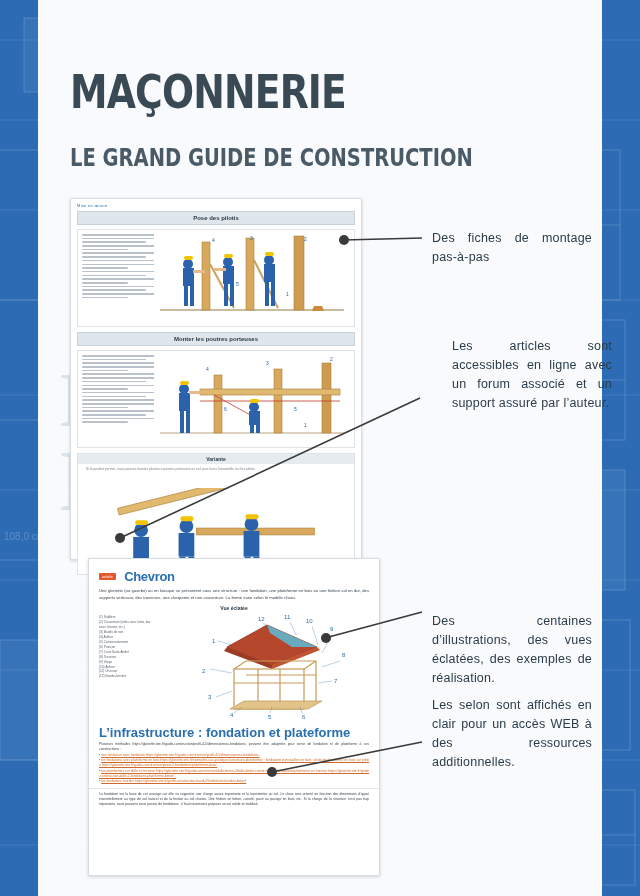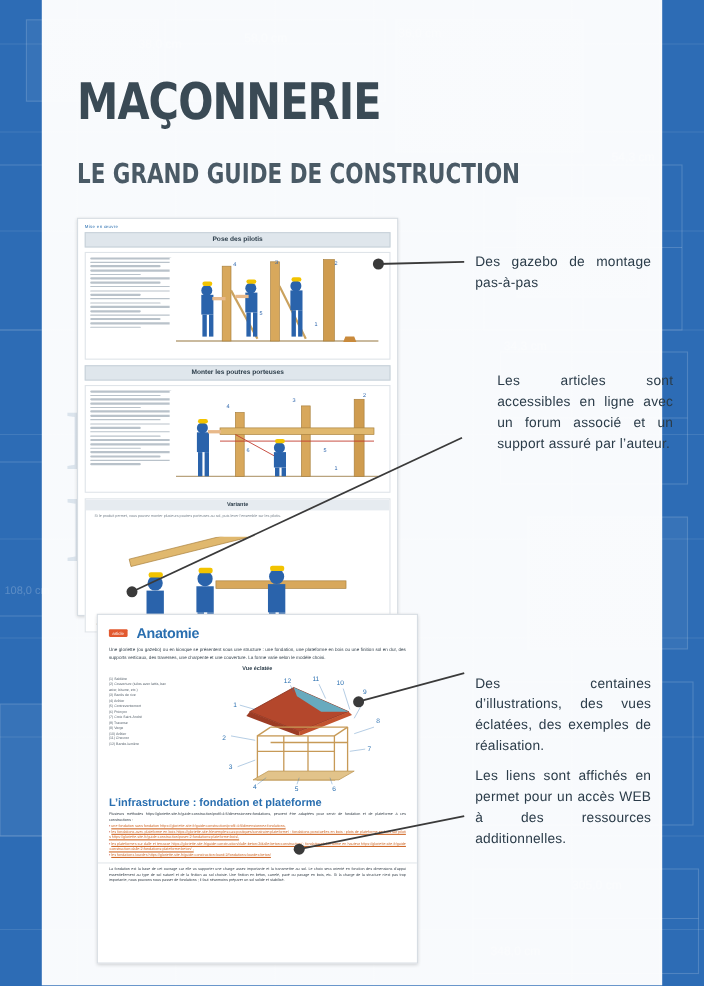--- a/index.html
+++ b/index.html
@@ -79,21 +79,21 @@
   .variant .vt{font-size:5px;font-weight:bold;color:#2b3c49;text-align:center;background:#e6ebf0;padding:2px 0;}
   .variant .vtxt{font-size:3.4px;color:#7a858f;padding:3px 8px;line-height:1.5;}
 
   
   .an-badge{display:inline-block;background:#e2592f;color:#fff;font-size:4px;padding:1px 3px;border-radius:1px;vertical-align:middle;}
   .an-title{display:inline-block;color:#2a6fb0;font-size:13px;font-weight:bold;margin-left:4px;vertical-align:middle;letter-spacing:-.3px;}
   .an-para{font-size:4.2px;color:#33404b;line-height:1.55;padding:3px 10px 0 10px;text-align:justify;}
   .an-sub{font-size:5px;font-weight:bold;color:#2b3c49;text-align:center;margin-top:4px;}
   .an-list{position:absolute;left:10px;top:120px;width:58px;}
   .an-list div{font-size:3.2px;color:#5a656f;line-height:1.55;}
-  .an-h2{color:#2a6fb0;font-size:10px;font-weight:bold;padding:0 10px;margin-top:4px;}
+  .an-h2{color:#2a6fb0;font-size:13px;font-weight:bold;padding:0 10px;margin-top:4px;}
   .an-body{font-size:3.4px;color:#3a444d;line-height:1.5;padding:2px 10px 0 10px;text-align:justify;}
   .lnk{color:#d06a2a;text-decoration:underline;word-break:break-all;}
   .bul{color:#c23b22;font-weight:bold;}
   .an-foot{font-size:3.4px;color:#3a444d;line-height:1.5;padding:3px 10px 0 10px;text-align:justify;border-top:1px solid #e3e8ec;margin-top:4px;}
 
   
   .note{
     position:absolute;width:160px;color:#2b3c49;font-size:12.5px;line-height:19px;
     text-align:justify;letter-spacing:.2px;
   }
@@ -332,21 +332,21 @@
         <rect x="169" y="69" width="6" height="11" fill="#2a63ab"></rect>
           <rect x="178" y="69" width="6" height="11" fill="#2a63ab"></rect>
       </g>
     </svg>
   </div>
 </div>
 
 <div class="thumb" id="thumb2">
   <div style="padding:8px 10px 0 10px;">
     <span class="an-badge">article</span>
-    <span class="an-title">Anatomie</span>
+    <span class="an-title">Chevron</span>
   </div>
   <div class="an-para">Une gloriette (ou gazebo) ou en kiosque se présentent sous une structure : une fondation, une plateforme en bois ou une finition sol en dur, des supports verticaux, des traverses, une charpente et une couverture. La forme varie selon le modèle choisi.</div>
   <div class="an-sub">Vue éclatée</div>
 
   <div style="position:relative;height:108px;margin-top:2px;">
     <div class="an-list" style="position:absolute;left:10px;top:2px;">
       <div>(1) Sablière</div>
       <div>(2) Couverture (tuiles avec lattis, bac acier, bitume, etc.)</div>
       <div>(3) Bardis de rive</div>
       <div>(4) Arêtier</div>
@@ -431,16 +431,16 @@
   <line x1="120" y1="538" x2="420" y2="398" stroke="#3a3a3a" stroke-width="1.6"></line>
   <circle cx="120" cy="538" r="5" fill="#3a3a3a"></circle>
 
   <line x1="325" y1="638" x2="422" y2="612" stroke="#3a3a3a" stroke-width="1.6"></line>
   <circle cx="326" cy="638" r="5" fill="#3a3a3a"></circle>
 
   <line x1="272" y1="772" x2="422" y2="742" stroke="#3a3a3a" stroke-width="1.6"></line>
   <circle cx="272" cy="772" r="5" fill="#3a3a3a"></circle>
 </svg>
 
-<div class="note" id="note1">Des gazebo de montage pas-à-pas</div>
+<div class="note" id="note1">Des fiches de montage pas-à-pas</div>
 <div class="note" id="note2">Les articles sont accessibles en ligne avec un forum associé et un support assuré par l’auteur.</div>
 <div class="note" id="note3">Des centaines d’illustrations, des vues éclatées, des exemples de réalisation.</div>
-<div class="note" id="note4">Les liens sont affichés en permet pour un accès WEB à des ressources additionnelles.</div>
+<div class="note" id="note4">Les selon sont affichés en clair pour un accès WEB à des ressources additionnelles.</div>
 
 </body></html>

